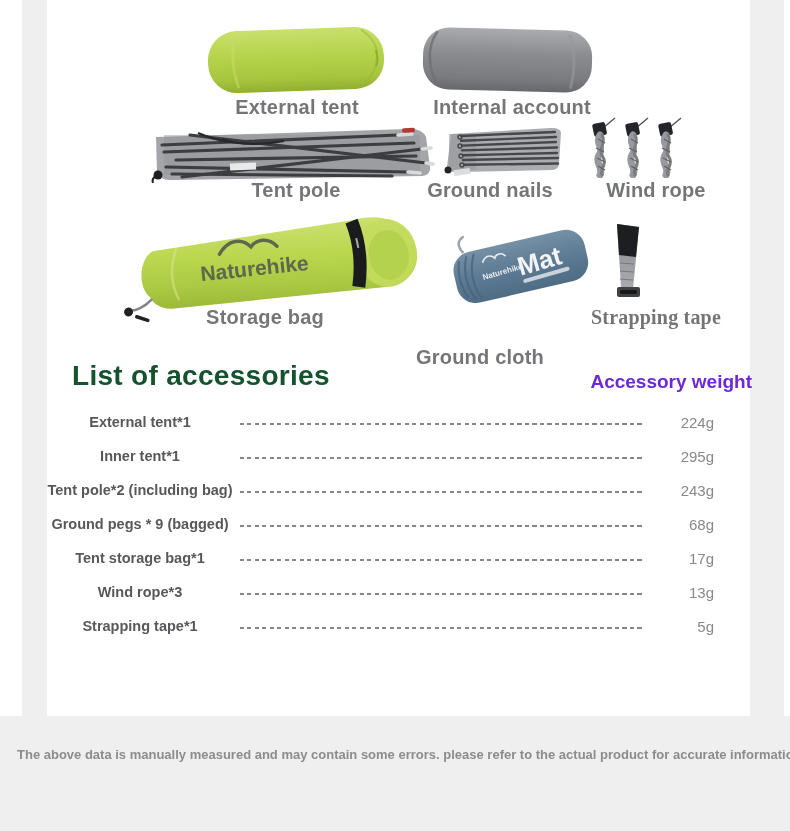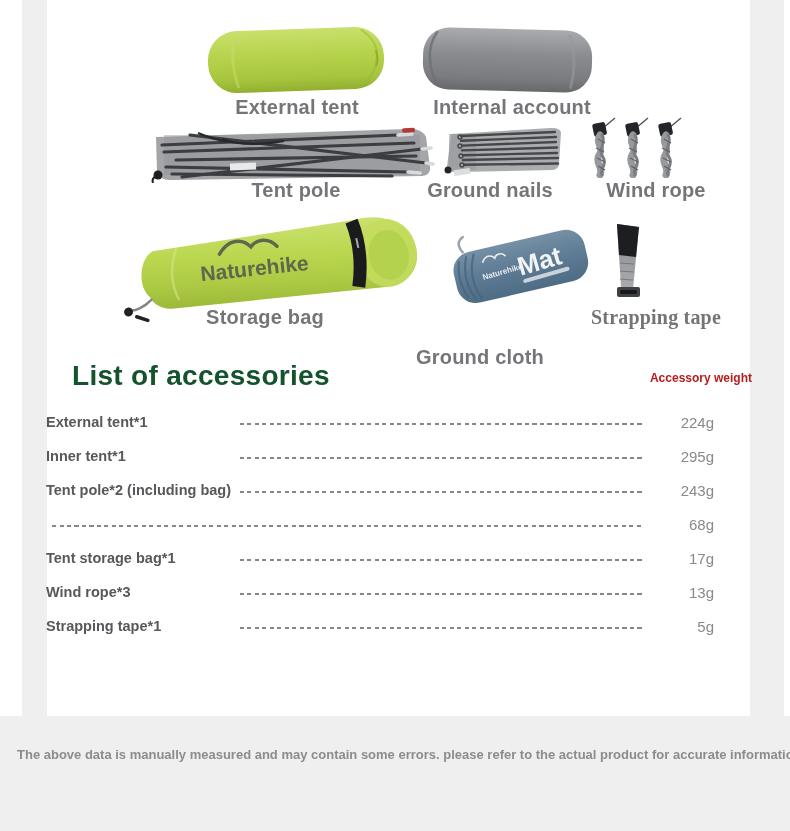--- a/index.html
+++ b/index.html
@@ -14,26 +14,26 @@
     position:absolute;width:200px;text-align:center;
     font-size:20px;font-weight:700;color:#747578;letter-spacing:.2px;white-space:nowrap;
   }
   
   .list-title{
     position:absolute;left:72px;top:360px;
     font-size:28px;font-weight:700;color:#14532d;letter-spacing:.3px;
   }
   .weight-header{
     position:absolute;right:38px;top:371px;
-    font-size:12px;font-weight:700;color:#b91c1c;
+    font-size:19px;font-weight:700;color:#6d28d9;
   }
   .acc-list{position:absolute;left:46px;top:405px;width:668px;}
   .acc-row{display:flex;align-items:center;height:34px;}
   .acc-label{
-    min-width:188px;text-align:left;font-size:14.5px;font-weight:700;
+    min-width:188px;text-align:center;font-size:14.5px;font-weight:700;
     color:#57585b;white-space:nowrap;
   }
   .acc-leader{
     flex:1;height:2px;margin:3px 8px 0 6px;
     background:repeating-linear-gradient(90deg,#85868a 0 4px,transparent 4px 7.5px);
   }
   .acc-value{
     width:64px;text-align:right;font-size:15px;font-weight:400;color:#88898b;
     white-space:nowrap;
   }
@@ -237,20 +237,21 @@
       <div class="acc-label">Inner tent*1</div>
       <div class="acc-leader"></div>
       <div class="acc-value">295g</div>
     </div>
     <div class="acc-row">
       <div class="acc-label">Tent pole*2 (including bag)</div>
       <div class="acc-leader"></div>
       <div class="acc-value">243g</div>
     </div>
     <div class="acc-row">
+      <div class="acc-label">Ground pegs * 9 (bagged)</div>
       <div class="acc-leader"></div>
       <div class="acc-value">68g</div>
     </div>
     <div class="acc-row">
       <div class="acc-label">Tent storage bag*1</div>
       <div class="acc-leader"></div>
       <div class="acc-value">17g</div>
     </div>
     <div class="acc-row">
       <div class="acc-label">Wind rope*3</div>

